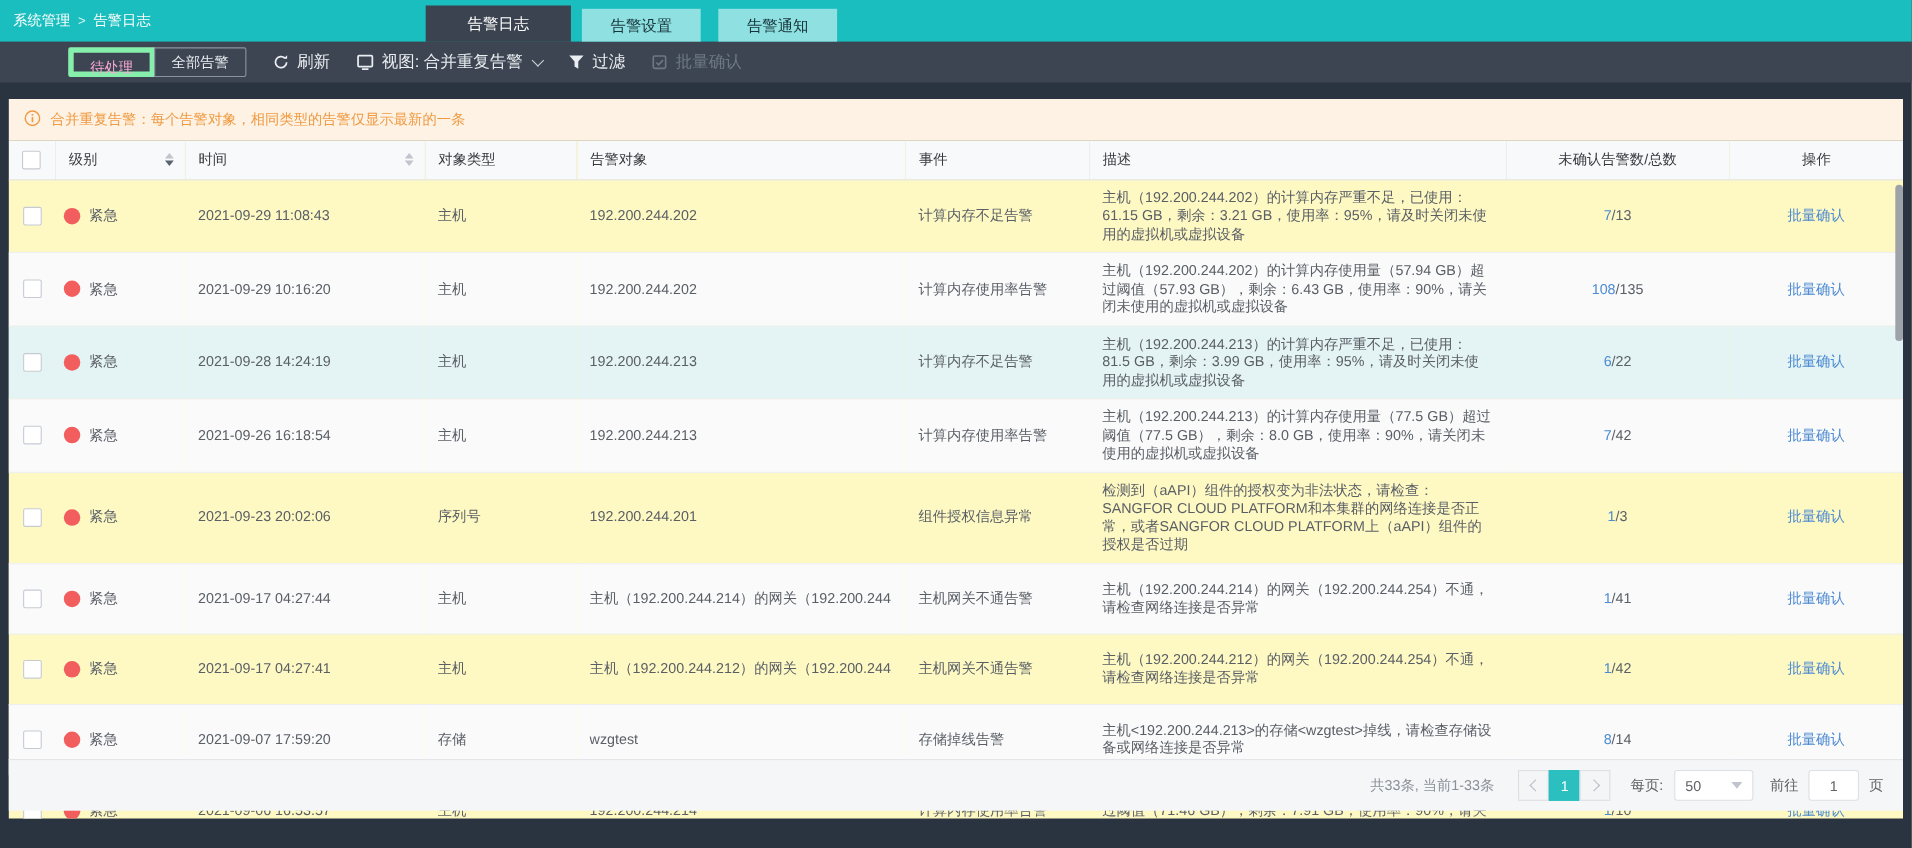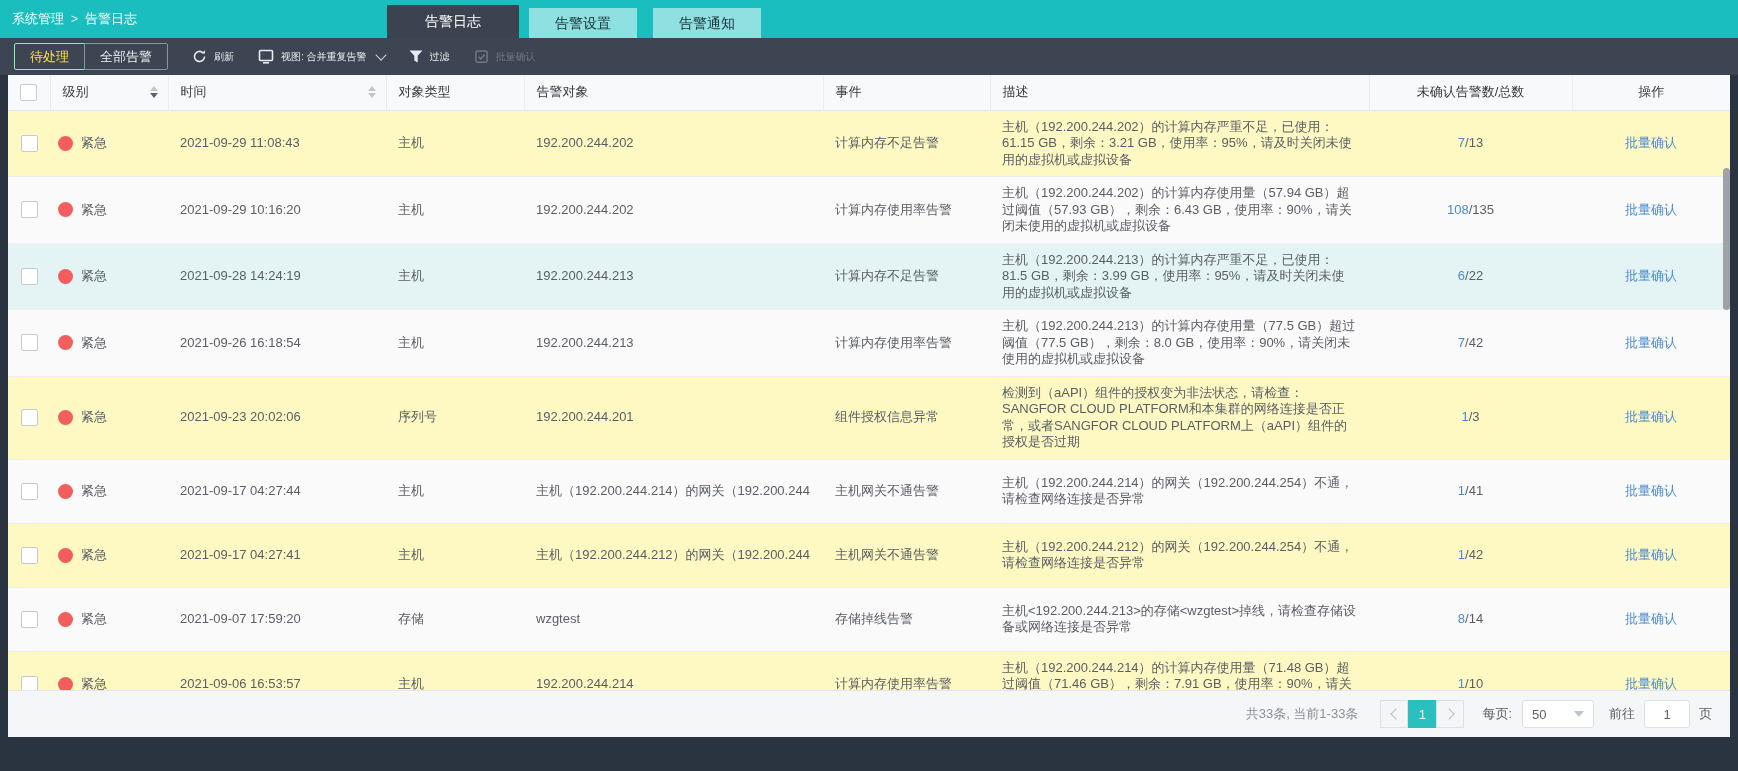--- a/index.html
+++ b/index.html
@@ -16,23 +16,23 @@
        font-size:14px;cursor:pointer;white-space:nowrap;}
   .tab.t1{margin-right:10px;}
   .tab.t2{margin-right:16px;}
   .tab.active{height:33px;line-height:33px;background:#3A434F;color:#fff;padding:0 38px;}
 
   
   .toolbar{height:37px;background:#3C4551;display:flex;align-items:center;position:relative;}
   .seg{display:flex;margin-left:14px;}
   .segbtn{height:27px;line-height:25px;box-sizing:border-box;padding:0 15px;font-size:13px;
           background:transparent;cursor:pointer;white-space:nowrap;}
-  .btn-pending{border:1px solid #86efac;color:#fde047;border-radius:2px 0 0 2px;}
+  .btn-pending{border:5px solid #86efac;color:#f9a8d4;border-radius:2px 0 0 2px;margin-left:48px;}
   .btn-all{border:1px solid #8A93A0;color:#EAEDF1;border-radius:0 2px 2px 0;margin-left:-1px;}
-  .tool{display:flex;align-items:center;color:#EAEDF1;font-size:10px;margin-left:24px;gap:7px;cursor:pointer;white-space:nowrap;}
+  .tool{display:flex;align-items:center;color:#EAEDF1;font-size:15px;margin-left:24px;gap:7px;cursor:pointer;white-space:nowrap;}
   .tool svg{display:block;}
   .tool.disabled{color:#6E7885;cursor:default;}
   .chev{width:7px;height:7px;border-right:1.5px solid #cfd4da;border-bottom:1.5px solid #cfd4da;
         transform:rotate(45deg);margin:-3px 0 0 3px;}
   .search{position:absolute;right:8px;top:5px;width:200px;height:27px;background:#fff;border-radius:2px;
           display:flex;align-items:center;box-sizing:border-box;padding:0 8px 0 10px;}
   .search input{border:none;outline:none;flex:1;font-size:12.5px;color:#5a5f66;min-width:0;background:transparent;}
   .search input::placeholder{color:#A6ABB3;}
 
   
@@ -150,20 +150,30 @@
             <rect x="2" y="2" width="12" height="12" rx="1.5" fill="none" stroke="currentColor" stroke-width="1.6"></rect>
             <path d="M5 8.3l2.2 2.2L11.4 6" fill="none" stroke="currentColor" stroke-width="1.6"></path>
           </svg>
       </span>
       <span>批量确认</span>
     </div>
   </div>
 
   <div class="content">
 
+    <div class="notice">
+      <span>
+        <svg width="15" height="15" viewBox="0 0 16 16">
+            <circle cx="8" cy="8" r="7" fill="none" stroke="#F09A43" stroke-width="1.4"></circle>
+            <rect x="7.2" y="6.8" width="1.6" height="5" fill="#F09A43"></rect>
+            <rect x="7.2" y="3.8" width="1.6" height="1.7" fill="#F09A43"></rect>
+          </svg>
+      </span>
+      <span>合并重复告警：每个告警对象，相同类型的告警仅显示最新的一条</span>
+    </div>
 
     <table>
       <colgroup>
         <col style="width:42px">
           <col style="width:118px">
           <col style="width:218px">
         <col style="width:138px">
           <col style="width:299px">
           <col style="width:167px">
         <col style="width:379px">

